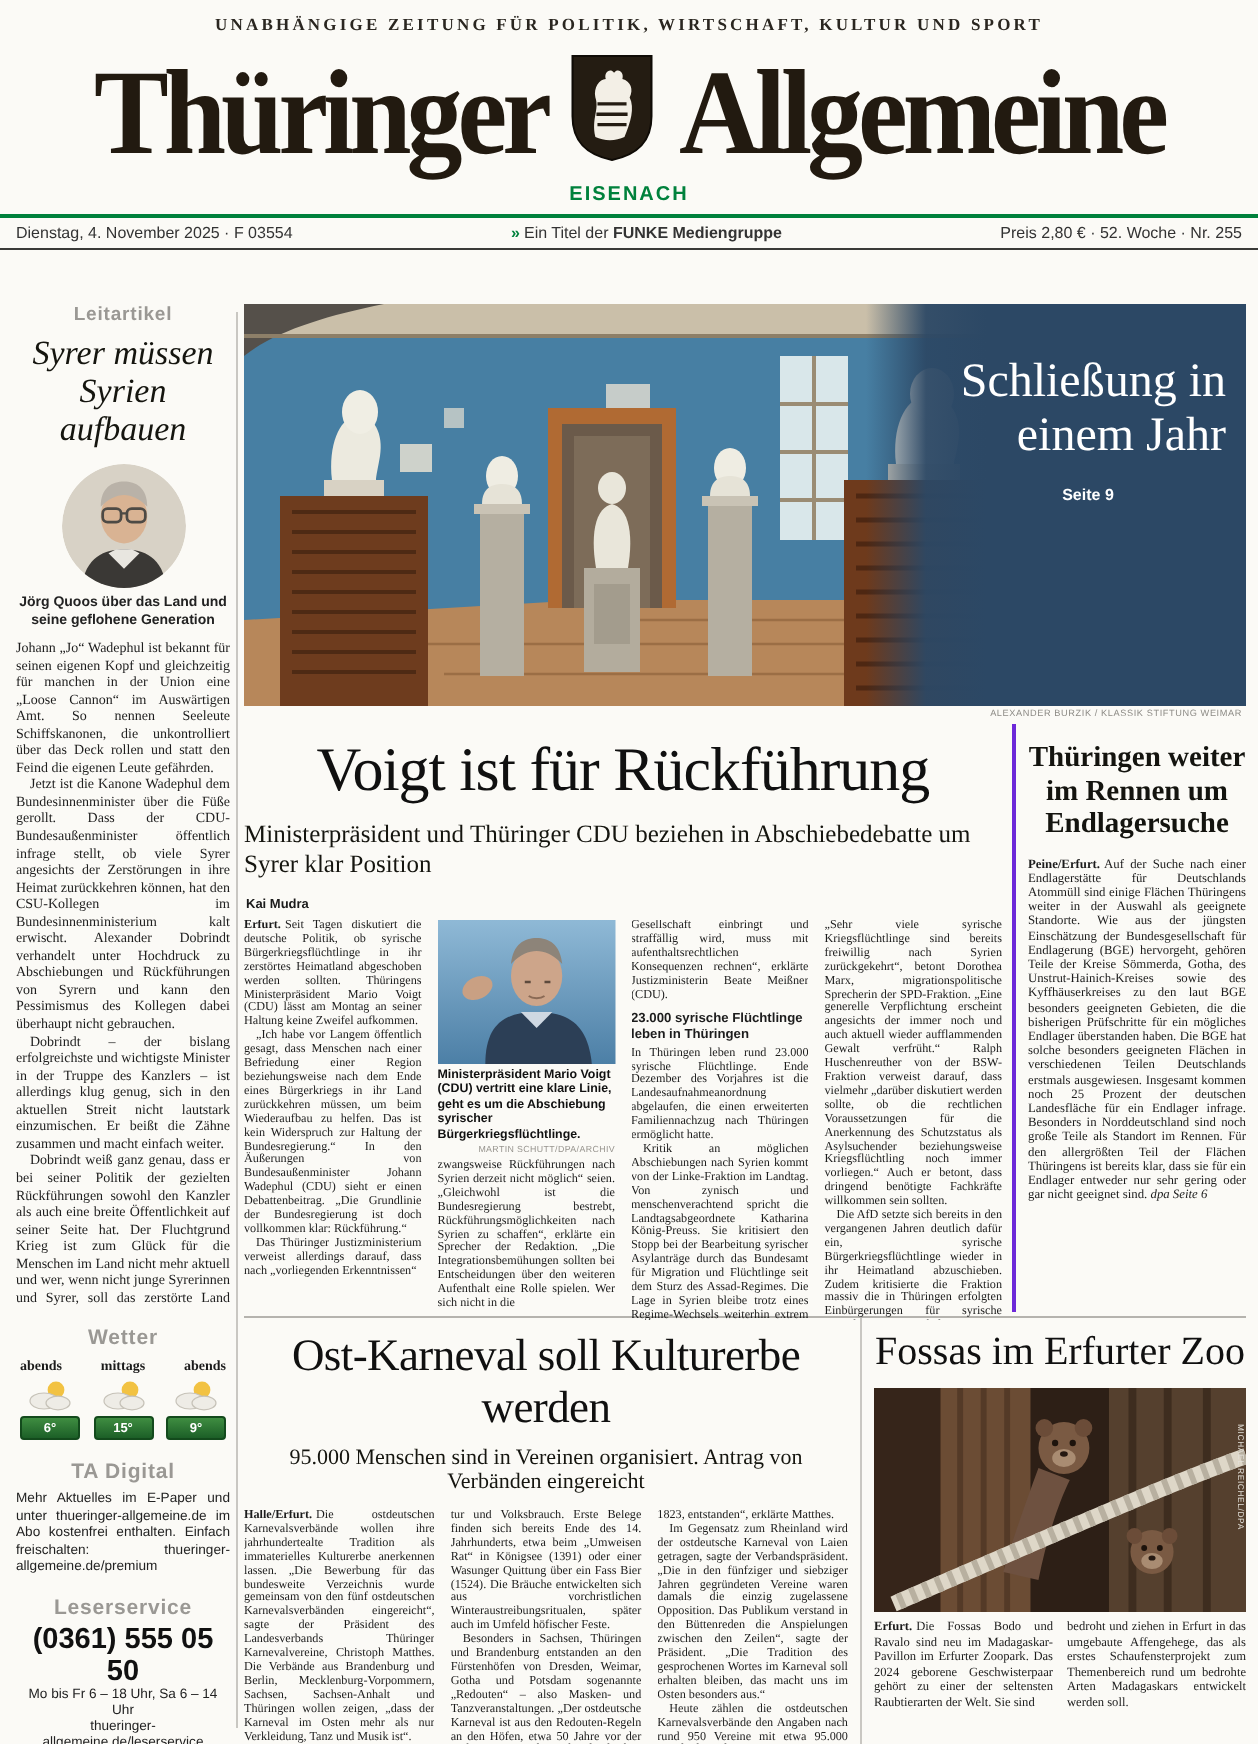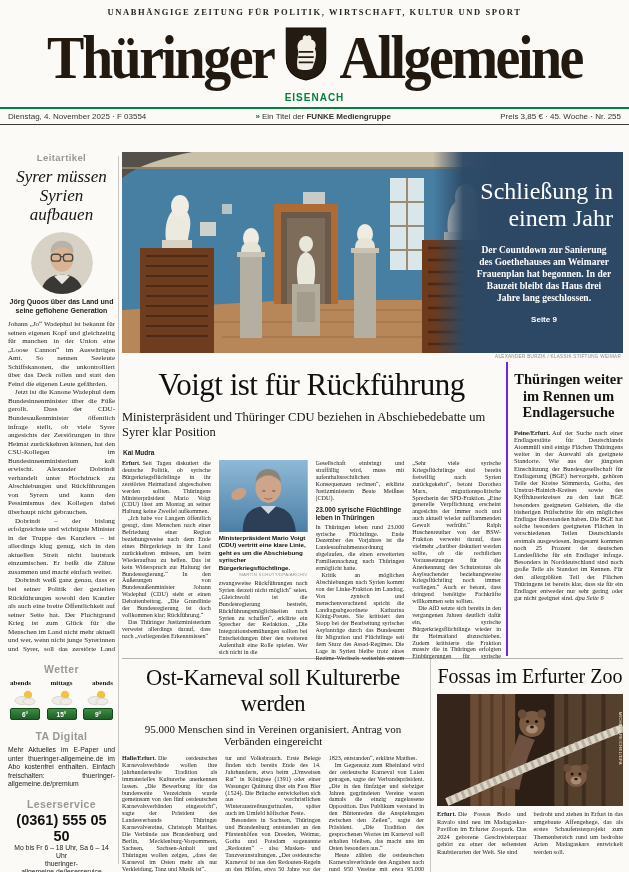--- a/index.html
+++ b/index.html
@@ -101,21 +101,21 @@
         <path d="M12,40 C10,31 14,27 12,21 C11,16 14,12 17,12 C16,9 19,6.5 21,9 C23,6.5 26,9 25,12 C29,13 30.5,17 28.5,21 C31,26 29,33 26,40 C22,42 16,42 12,40 Z" fill="#f3efe6"></path>
         <path d="M13,24 h14 M12.5,29 h15 M13,34 h14" stroke="#241c12" stroke-width="1.6"></path>
       </svg>
       <span class="word">Allgemeine</span>
     </div>
     <div class="edition">EISENACH</div>
     <div class="green-rule"></div>
     <div class="infobar">
       <span class="cell">Dienstag, 4. November 2025 · F 03554</span>
       <span class="cell"><span class="marker">»</span><span>Ein Titel der</span> <b>FUNKE Mediengruppe</b></span>
-      <span class="cell">Preis 3,85 € · 45. Woche · Nr. 255</span>
+      <span class="cell">Preis 2,80 € · 52. Woche · Nr. 255</span>
     </div>
   </div>
 
   <div class="rail-divider"></div>
   <div class="rail">
     <div class="gray-head kicker">Leitartikel</div>
     <div class="rail-title">Syrer müssen Syrien aufbauen</div>
     <svg class="avatar" width="62" height="62" viewBox="0 0 64 64">
       <circle cx="32" cy="32" r="32" fill="#d8d2c6"></circle>
       <path d="M10,64 C12,48 22,44 32,44 C42,44 52,48 54,64 Z" fill="#3a3835"></path>
@@ -229,21 +229,20 @@
         <path d="M285,26 V118 M268,50 H302 M268,74 H302 M268,98 H302" stroke="#9a8c74" stroke-width="2"></path>
 
         <rect x="300" y="88" width="88" height="113" fill="#6e3a1c"></rect>
         <path d="M306,96 h76 M306,108 h76 M306,120 h76 M306,132 h76 M306,144 h76 M306,156 h76 M306,168 h76 M306,180 h76 M306,192 h76" stroke="#4e2712" stroke-width="2.4"></path>
         <rect x="322" y="80" width="36" height="8" fill="#d8d2c4"></rect>
         <path d="M326,80 C324,62 330,48 340,46 C352,44 360,56 357,70 C356,76 355,78 355,80 Z" fill="#efede3"></path>
         <ellipse cx="344" cy="45" rx="11" ry="13" fill="#f3f1e7"></ellipse>
       </svg>
       <div class="hero-overlay">
         <div class="hero-title">Schließung in einem Jahr</div>
-        <div class="hero-teaser">Der Countdown zur Sanierung des Goethehauses am Weimarer Frauenplan hat begonnen. In der Bauzeit bleibt das Haus drei Jahre lang geschlossen.</div>
         <div class="hero-ref">Seite 9</div>
       </div>
     </div>
     <div class="hero-credit">ALEXANDER BURZIK / KLASSIK STIFTUNG WEIMAR</div>
 
     <div class="article-region">
       <div class="main-art">
         <div class="art-headline">Voigt ist für Rückführung</div>
         <div class="art-subhead">Ministerpräsident und Thüringer CDU beziehen in Abschiebedebatte um Syrer klar Position</div>
         <div class="byline">Kai Mudra</div>

